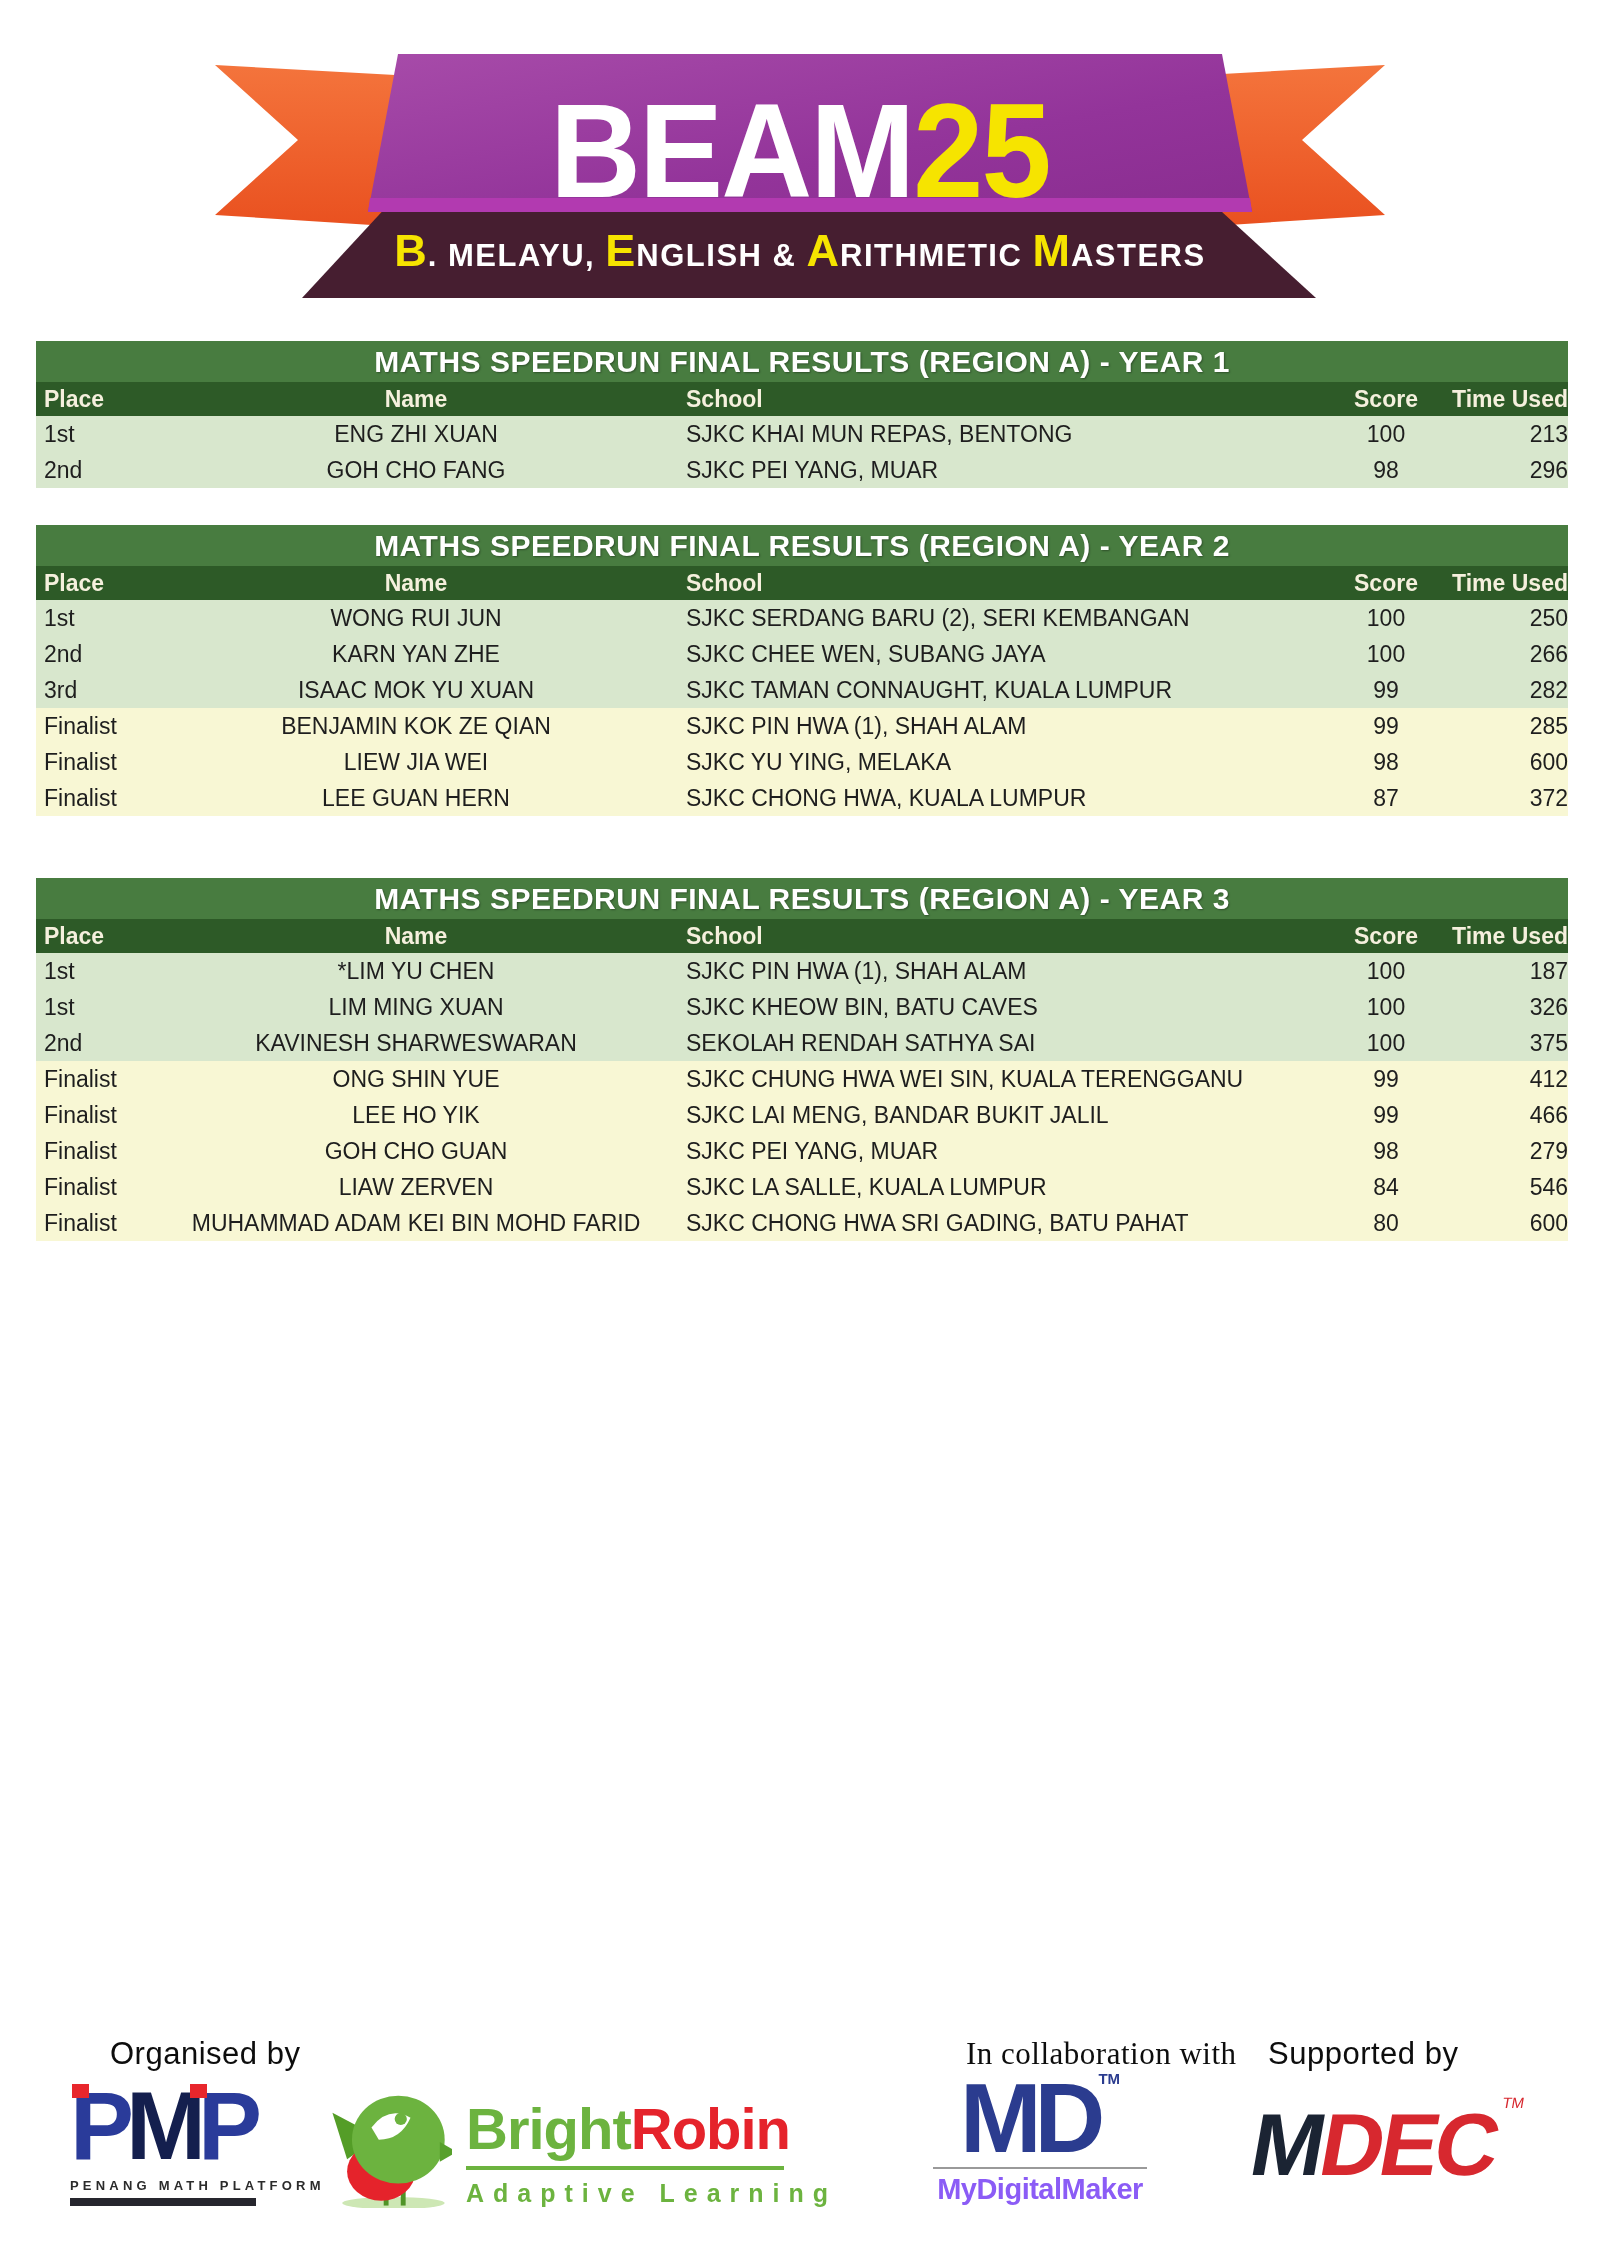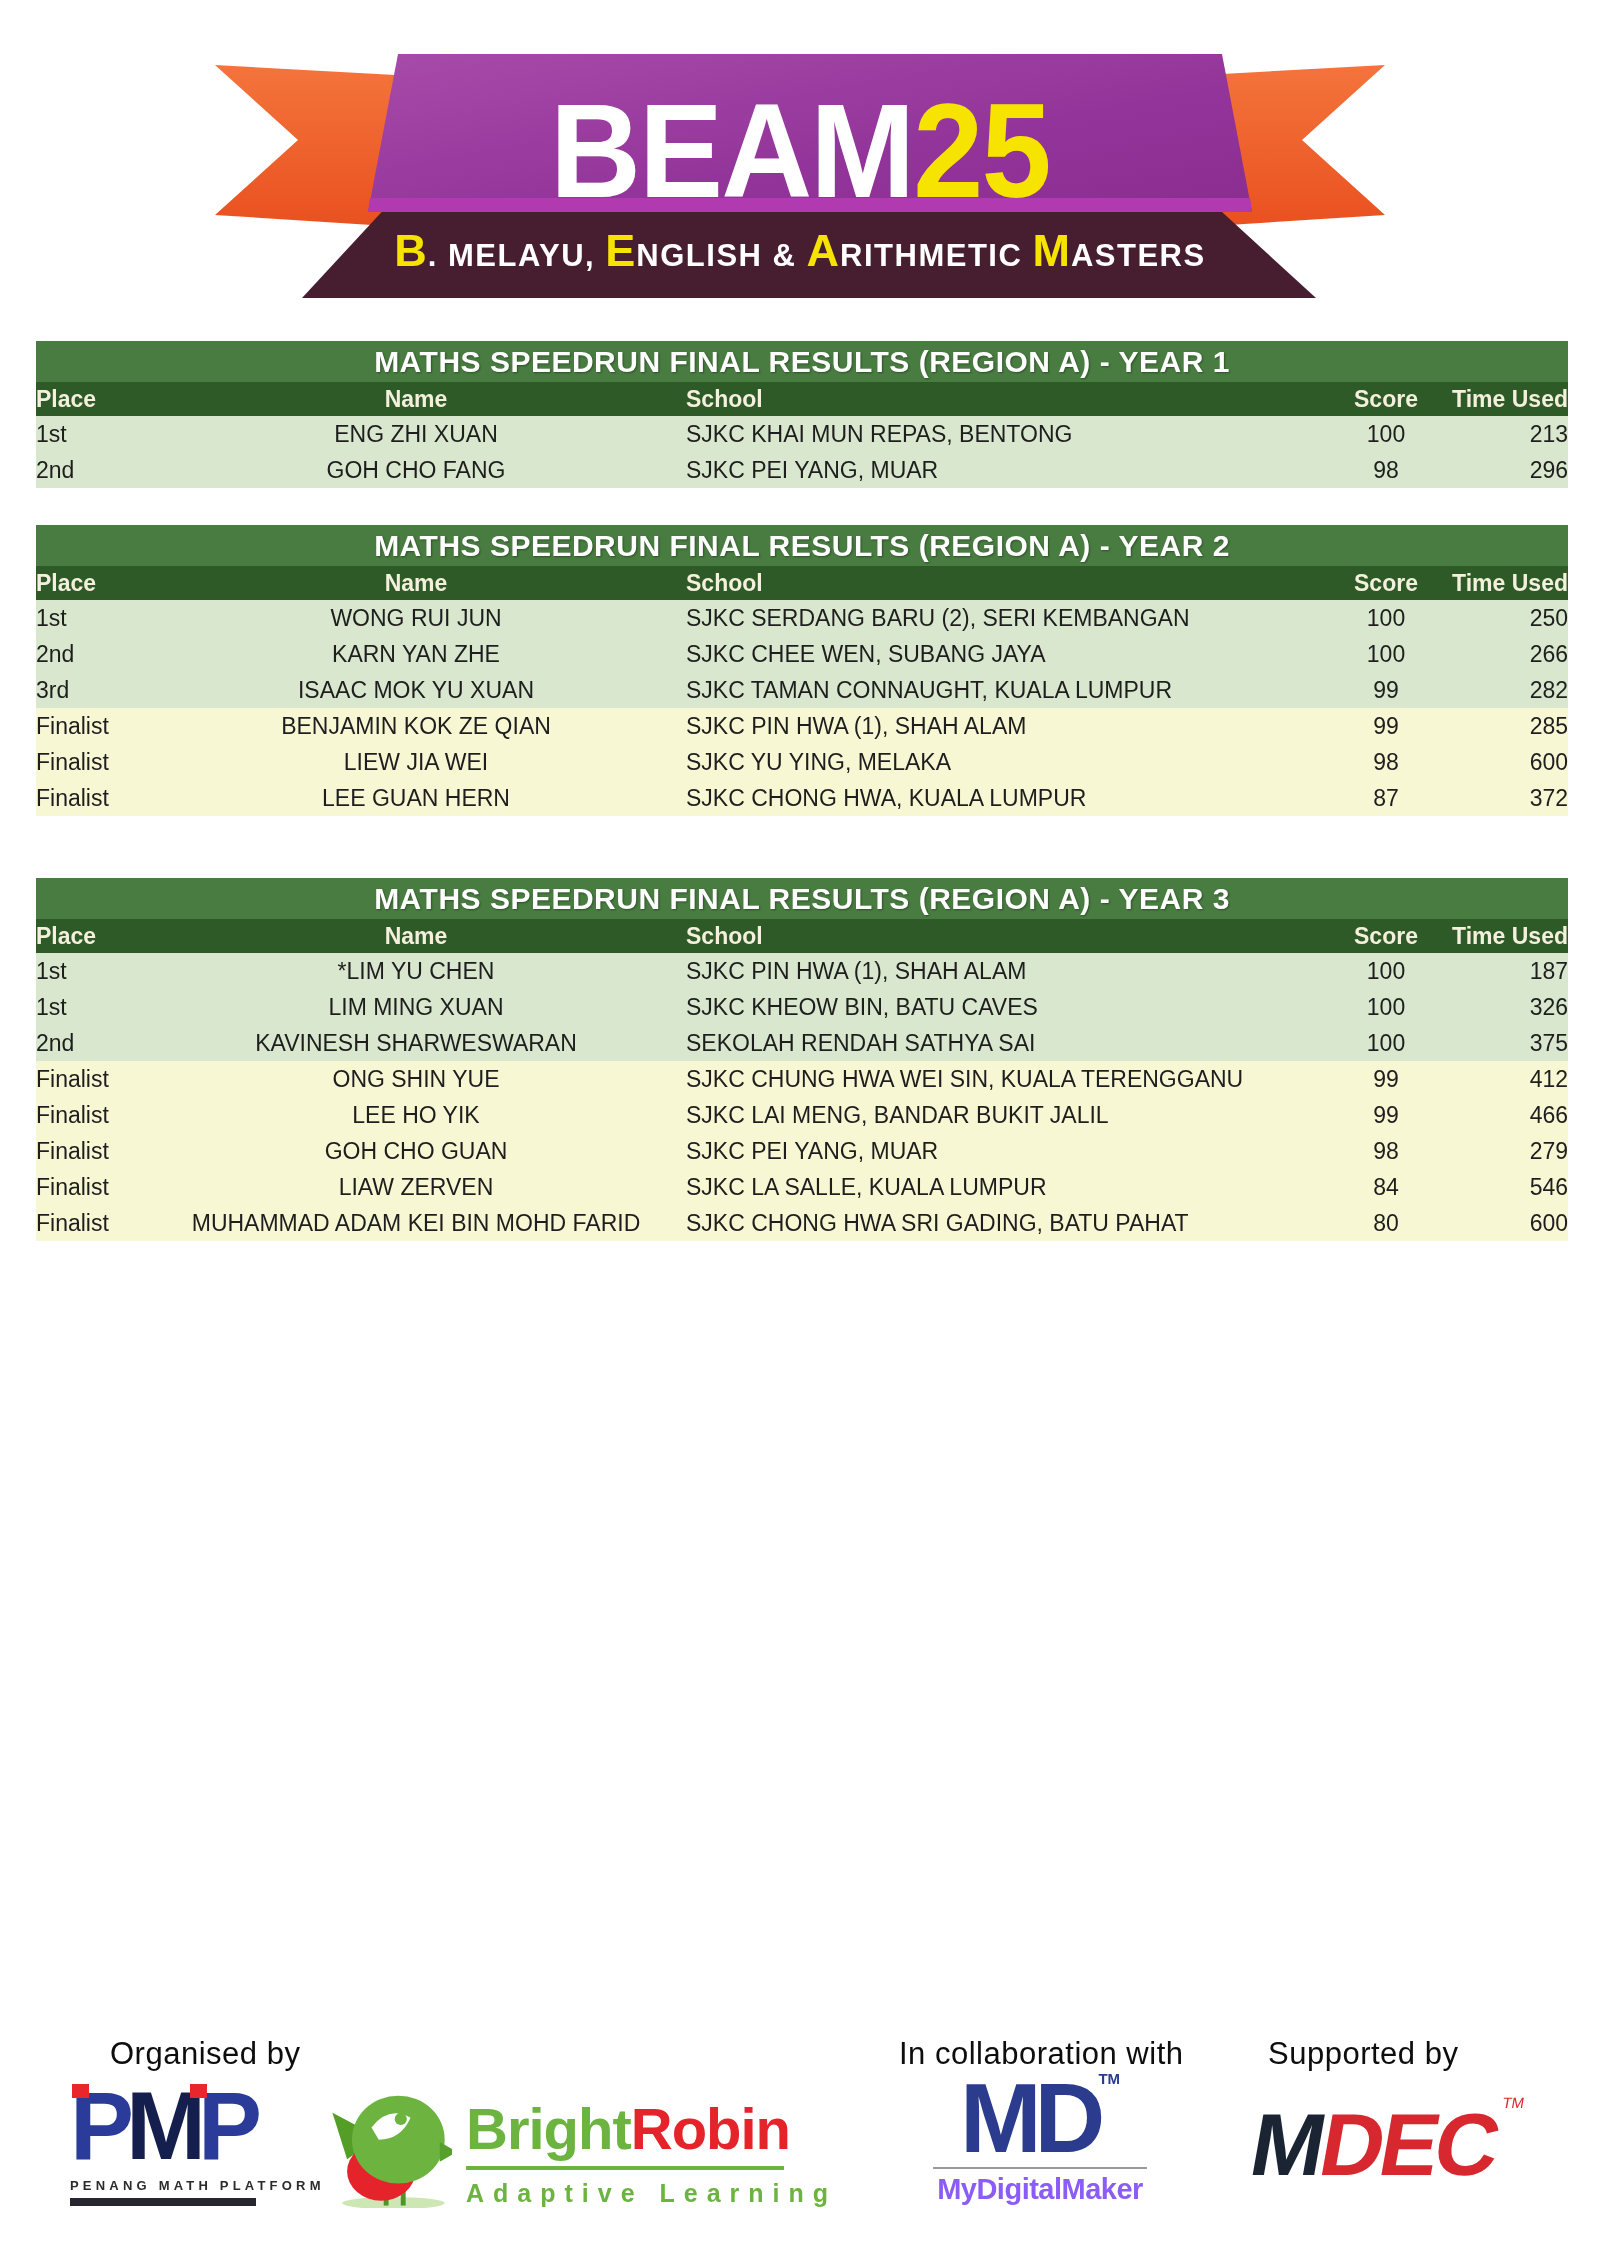--- a/index.html
+++ b/index.html
@@ -22,30 +22,30 @@
   .results-table{position:absolute;left:36px;width:1532px;border-radius:32px;}
   .table-1{top:341px;} .table-2{top:525px;} .table-3{top:878px;}
   .t-title{height:41px;line-height:41px;background:#487c40;color:#ffffff;
        text-align:center;font-size:30px;font-weight:700;letter-spacing:.5px;
        text-shadow:1px 1px 2px rgba(0,0,0,.35);}
   .t-head{display:flex;height:34px;align-items:center;background:#2d5a27;
        color:#f5f0dd;font-size:23px;font-weight:700;}
   .tr{display:flex;height:36px;align-items:center;font-size:23px;color:#1e1e1e;}
   .row-placed{background:#d8e7cd;}
   .row-finalist{background:#f8f7d4;}
-  .c0{width:110px;box-sizing:border-box;}
+  .c0{width:110px;padding-left:8px;box-sizing:border-box;}
   .c1{width:540px;text-align:center;}
   .c2{width:640px;}
   .c3{width:120px;text-align:center;}
   .c4{width:122px;text-align:right;}
 
   
   .f-label{position:absolute;font-size:31px;color:#0d0d0d;letter-spacing:.5px;}
   .lbl-org{left:74px;top:2036px;margin-left:36px;}
-  .lbl-collab{left:899px;top:2036px;}
+  .lbl-collab{left:966px;top:2036px;font-family:Liberation Serif, serif;}
   .lbl-support{left:1268px;top:2036px;}
 
   .pmp{position:absolute;left:70px;top:2082px;width:200px;}
   .pmp-letters{position:relative;font-size:96px;font-weight:700;letter-spacing:-8px;line-height:.92;}
   .pmp-p{color:#2a3b9a;} .pmp-m{color:#141f4e;}
   .pmp-sq{position:absolute;width:17px;height:14px;background:#e8262c;}
   .pmp-sq1{left:2px;top:2px;} .pmp-sq2{left:120px;top:2px;}
   .pmp-caption{margin-top:8px;font-size:13px;font-weight:700;letter-spacing:4.2px;color:#2b2b2b;white-space:nowrap;}
   .pmp-bar{margin-top:5px;width:186px;height:8px;background:#26262e;}
 

